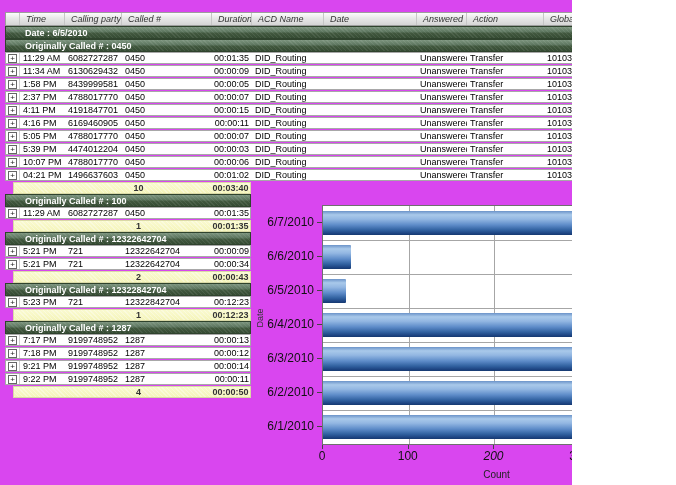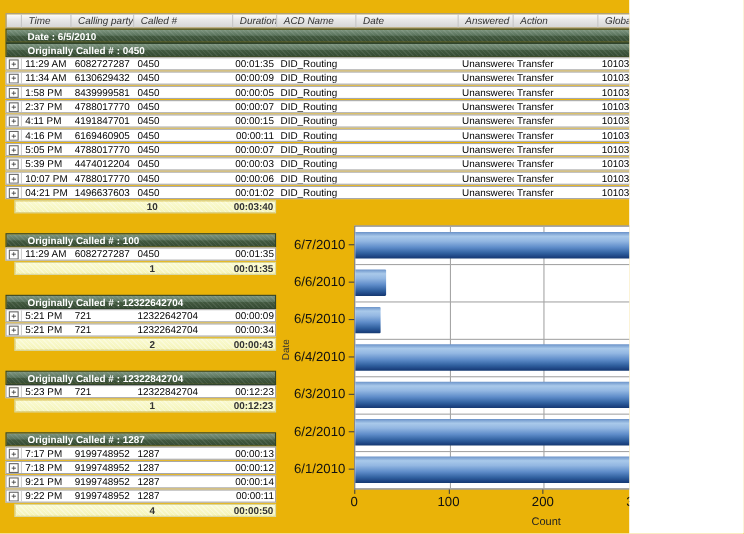--- a/index.html
+++ b/index.html
@@ -1,16 +1,16 @@
 <!DOCTYPE html>
 <html><head>
 <meta charset="utf-8">
 <style>
   html,body{margin:0;padding:0;background:#fff;}
-  .stage{position:relative;width:572px;height:485px;overflow:hidden;background:#eab308;
+  .stage{position:relative;width:572px;height:485px;overflow:hidden;background:#d946ef;
          font-family:"Liberation Sans",sans-serif;}
 
   
   #report{position:absolute;left:5px;top:12px;width:624px;font-size:9px;color:#000;}
   .thead{display:flex;width:619px;height:14px;box-sizing:border-box;
          background:linear-gradient(180deg,#fdfdfd,#e9e9e9 40%,#d5d5d5);
          border:1px solid #9d9d9d;}
   .hcell{font-style:italic;color:#333;box-sizing:border-box;flex-shrink:0;
          padding:1px 0 0 6px;white-space:nowrap;overflow:hidden;
          border-right:1px solid #c6c6c6;}
@@ -25,21 +25,21 @@
         background:#fff;margin-bottom:1px;align-items:center;overflow:hidden;}
   .cell{box-sizing:border-box;flex-shrink:0;padding-left:3px;white-space:nowrap;
         overflow:hidden;line-height:10px;}
   .cell.dur{text-align:right;padding-right:3px;padding-left:0;}
   .expand{display:flex;align-items:center;padding-left:2px;height:100%;
           border-right:1px solid #d0d0d0;box-sizing:border-box;flex-shrink:0;}
   .plus{width:9px;height:9px;box-sizing:border-box;border:1px solid #666;background:#fff;
         font-size:8px;line-height:7px;text-align:center;color:#222;cursor:pointer;}
 
   .summary{display:flex;height:12px;box-sizing:border-box;margin-left:8px;width:238px;
-           align-items:center;font-weight:bold;color:#333;margin-bottom:18px;
+           align-items:center;font-weight:bold;color:#333;margin-bottom:0;
            border:1px solid #d9d9a6;
            background-image:repeating-linear-gradient(45deg,rgba(255,255,255,.35) 0 1px,transparent 1px 3px),
              linear-gradient(180deg,#fafad0,#f4f4ba);}
   .scell{box-sizing:border-box;flex-shrink:0;line-height:10px;}
   .scell.count{text-align:center;}
   .scell.dur{text-align:center;padding-right:3px;}
 
   
   #chart{position:absolute;left:250px;top:195px;width:426px;height:290px;}
   #plot{position:absolute;left:72px;top:10px;width:349px;height:238px;
@@ -356,19 +356,19 @@
       <div class="ctick" style="top: 163px;"></div>
       <div class="cat" style="top: 180px;">6/2/2010</div>
       <div class="ctick" style="top: 197px;"></div>
       <div class="cat" style="top: 214px;">6/1/2010</div>
       <div class="ctick" style="top: 231px;"></div>
       <div class="xtick-mark" style="left: 72px;"></div>
       <div class="xtick-label" style="left: 72px;">0</div>
       <div class="xtick-mark" style="left: 157.749px;"></div>
       <div class="xtick-label" style="left: 157.749px;">100</div>
       <div class="xtick-mark" style="left: 243.499px;"></div>
-      <div class="xtick-label" style="left: 243.499px;">200</div>
+      <div class="xtick-label" style="left: 243.499px; font-style: italic;">200</div>
       <div class="xtick-mark" style="left: 329.248px;"></div>
       <div class="xtick-label" style="left: 329.248px;">300</div>
       <div class="xtick-mark" style="left: 414.998px;"></div>
       <div class="xtick-label" style="left: 414.998px;">400</div>
     </div>
 </div>
 
 </body></html>

